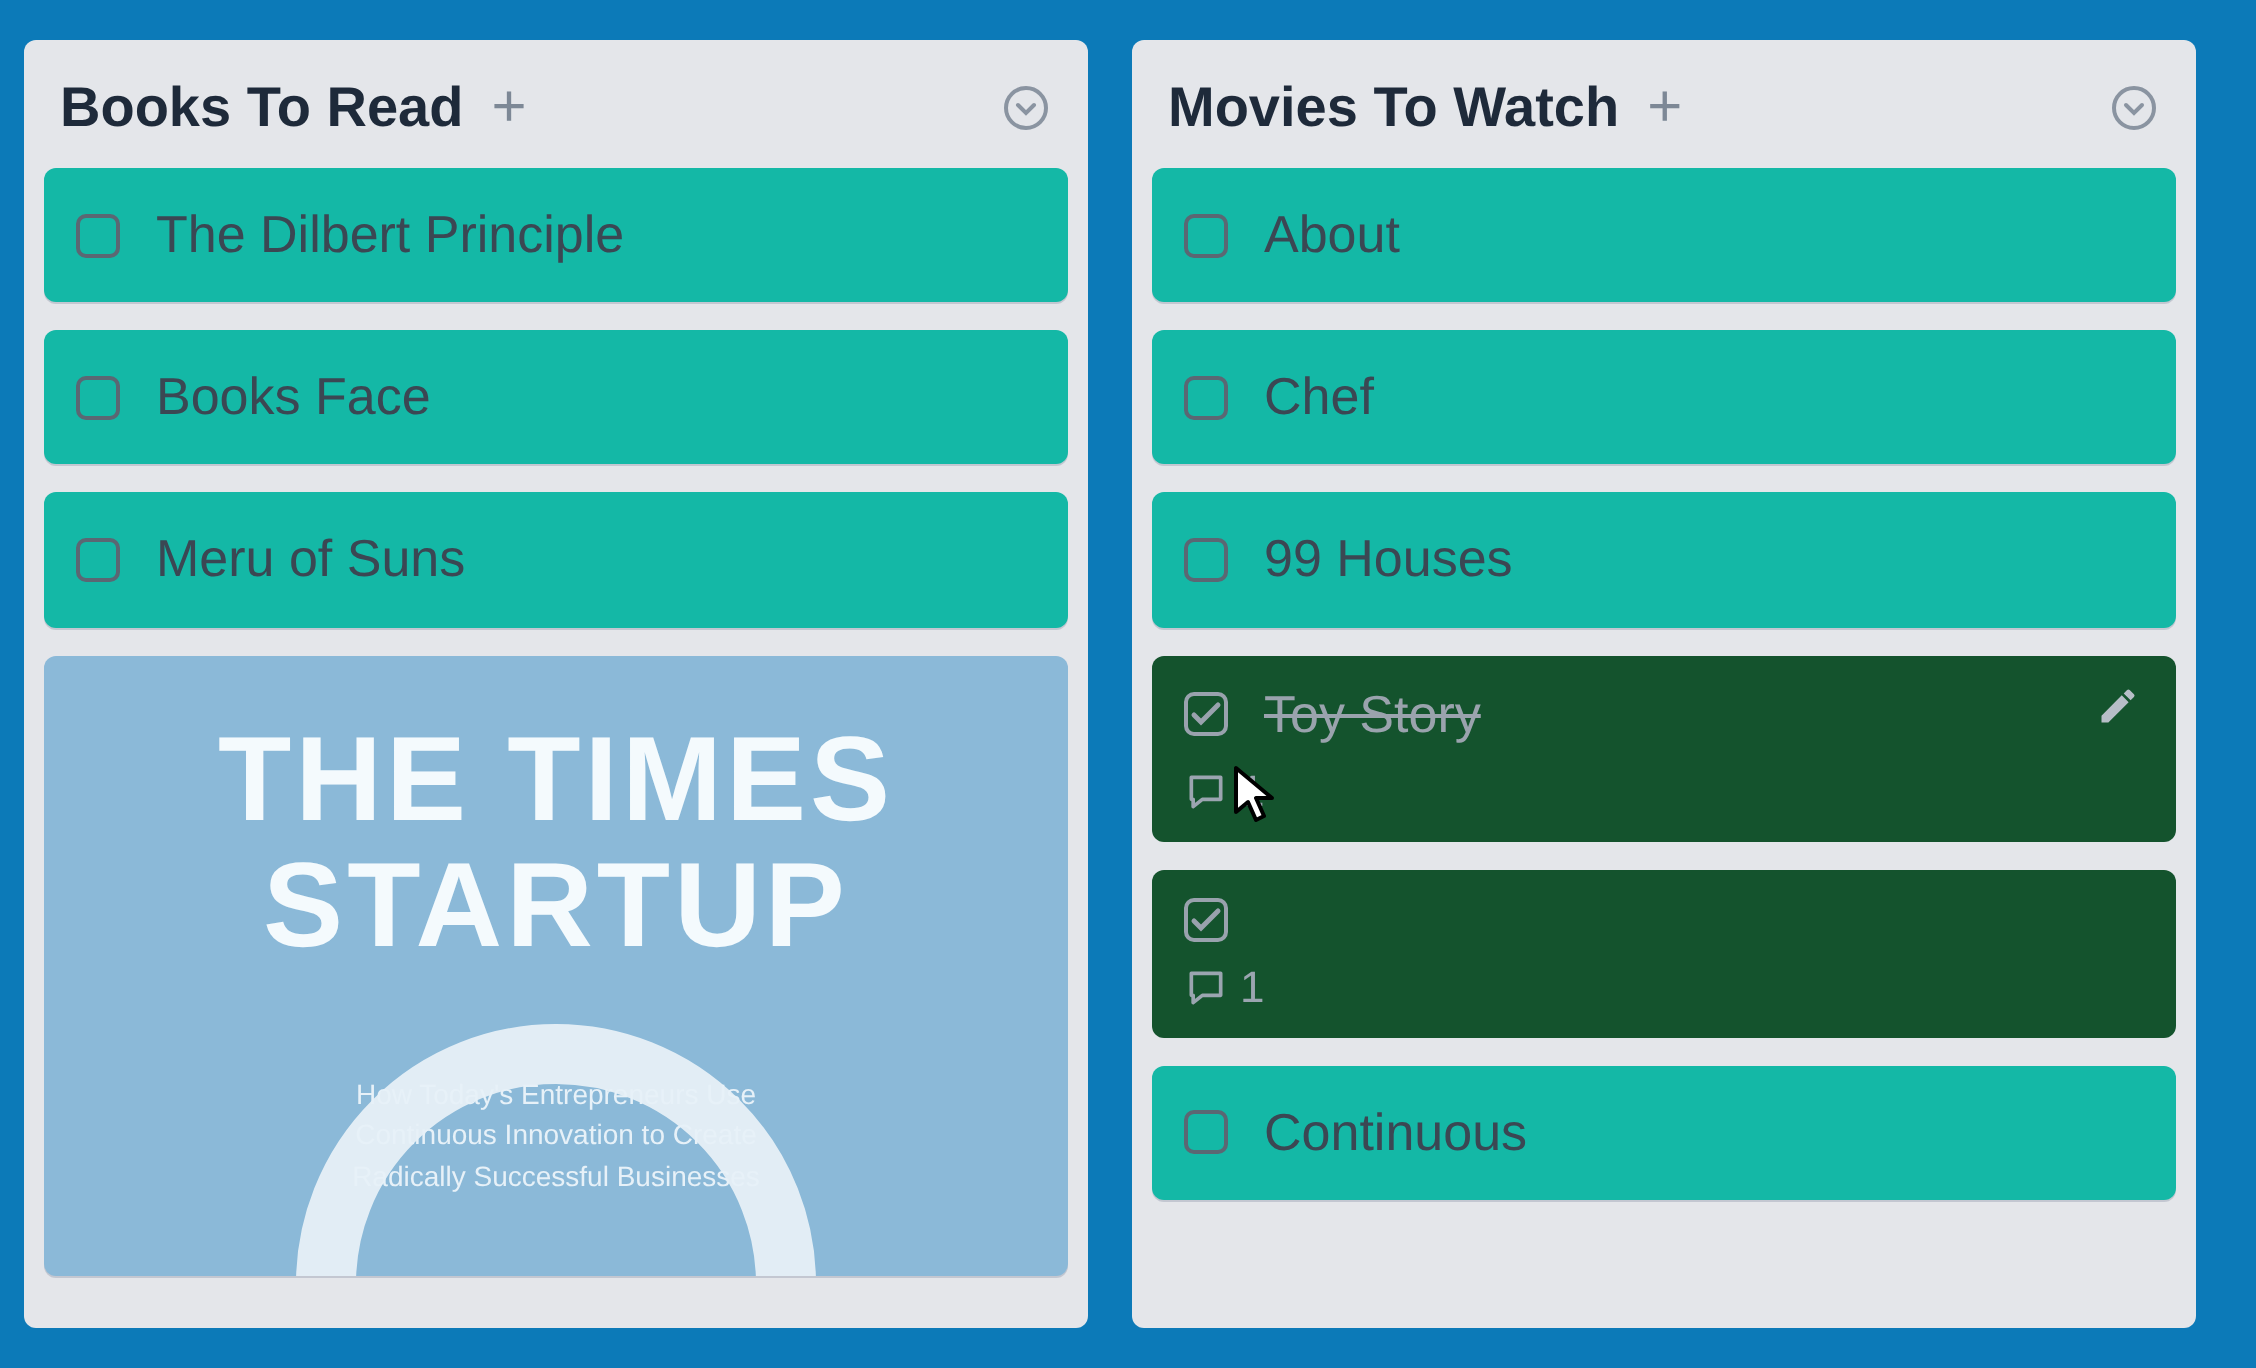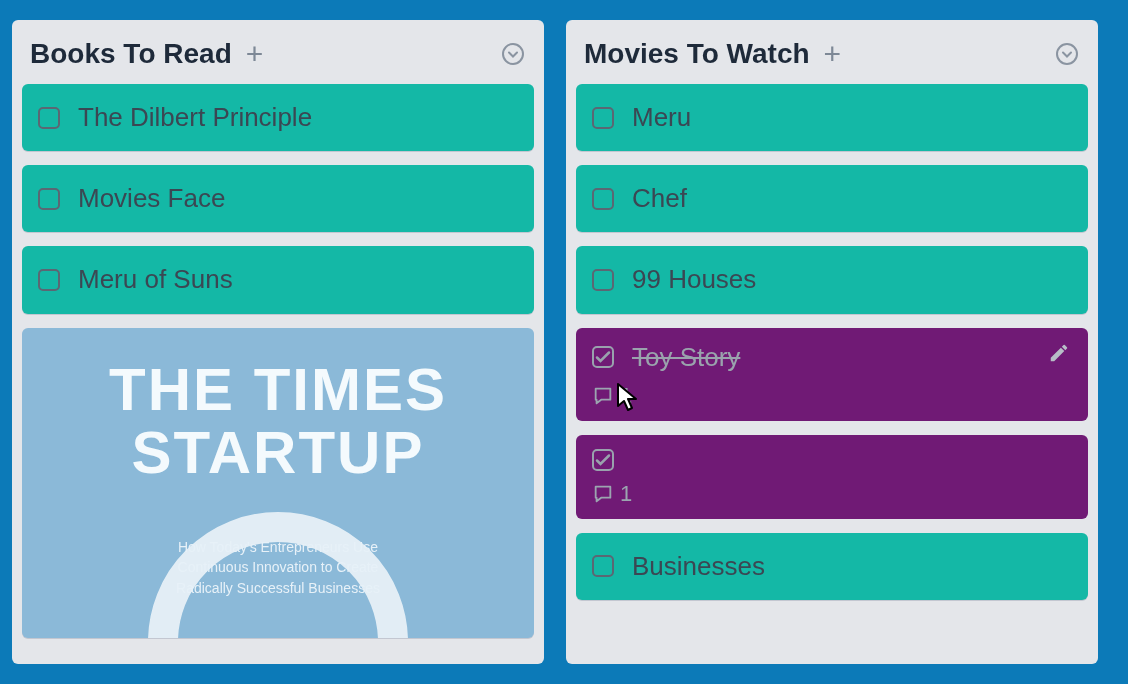--- a/index.html
+++ b/index.html
@@ -56,21 +56,21 @@
     border-radius: 6px;
     box-shadow: 0 1px 0 rgba(9,30,66,0.15);
     margin-bottom: 14px;
     padding: 18px 16px;
     display: flex;
     align-items: center;
     cursor: pointer;
     position: relative;
   }
   .card.completed {
-    background: #701a75;
+    background: #14532d;
     box-shadow: none;
   }
   .checkbox {
     width: 22px;
     height: 22px;
     border: 2.5px solid #5b6773;
     border-radius: 5px;
     margin-right: 18px;
     flex-shrink: 0;
     display: flex;
@@ -179,21 +179,21 @@
       </svg>
     </div>
   </div>
 
   <div class="card">
     <div class="checkbox"></div>
     <div class="card-title">The Dilbert Principle</div>
   </div>
   <div class="card">
     <div class="checkbox"></div>
-    <div class="card-title">Movies Face</div>
+    <div class="card-title">Books Face</div>
   </div>
   <div class="card">
     <div class="checkbox"></div>
     <div class="card-title">Meru of Suns</div>
   </div>
 
   <div class="cover-card">
     <div class="cover-title">THE TIMES</div>
     <div class="cover-title">STARTUP</div>
     <div class="cover-circle"></div>
@@ -208,21 +208,21 @@
     <div class="list-menu">
       <svg width="24" height="24" viewBox="0 0 24 24">
         <circle cx="12" cy="12" r="10" fill="none" stroke="currentColor" stroke-width="2"></circle>
         <path d="M8 10.5l4 4 4-4" fill="none" stroke="currentColor" stroke-width="2" stroke-linecap="round"></path>
       </svg>
     </div>
   </div>
 
   <div class="card">
     <div class="checkbox"></div>
-    <div class="card-title">Meru</div>
+    <div class="card-title">About</div>
   </div>
   <div class="card">
     <div class="checkbox"></div>
     <div class="card-title">Chef</div>
   </div>
   <div class="card">
     <div class="checkbox"></div>
     <div class="card-title">99 Houses</div>
   </div>
 
@@ -259,19 +259,19 @@
     <div class="card-badges">
       <svg width="22" height="22" viewBox="0 0 24 24">
         <path d="M4 4h16v12H10l-5 4v-4H4z" fill="none" stroke="currentColor" stroke-width="2" stroke-linejoin="round"></path>
       </svg>
       <span>1</span>
     </div>
   </div>
 
   <div class="card">
     <div class="checkbox"></div>
-    <div class="card-title">Businesses</div>
+    <div class="card-title">Continuous</div>
   </div>
 
   <svg class="cursor" width="28" height="32" viewBox="0 0 28 32">
     <path d="M2 2 L2 24 L8 19 L12 28 L16 26 L12 17 L20 17 Z" fill="#ffffff" stroke="#000" stroke-width="2" stroke-linejoin="round"></path>
   </svg>
 </div>
 
 </body></html>

